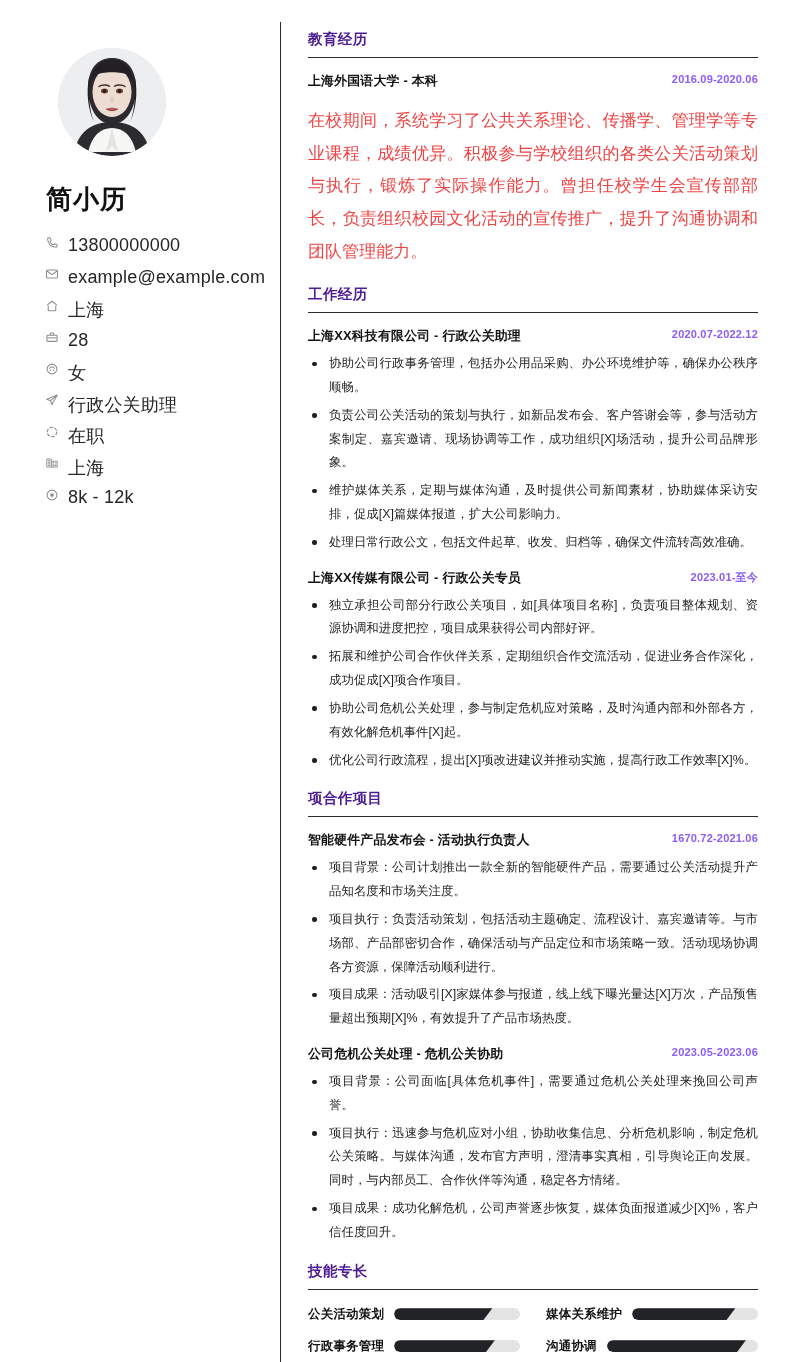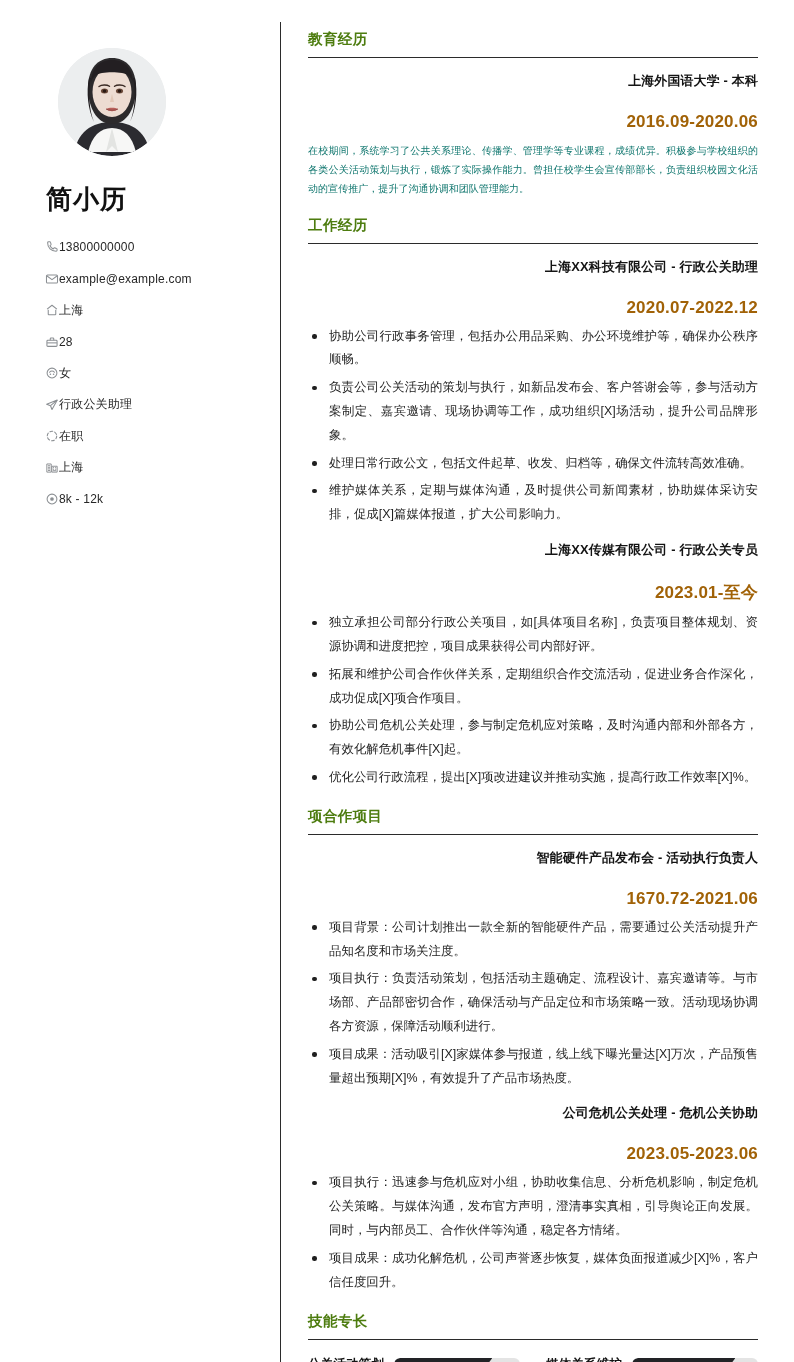--- a/index.html
+++ b/index.html
@@ -61,24 +61,25 @@
     letter-spacing: 1px;
     color: #111111;
   }
 
   .contact-list {
     margin-top: 18px;
     list-style: none;
   }
   .contact-item {
     display: flex;
-    align-items: center;
+    align-items: flex-start;
+    gap: 9px;
     min-height: 24px;
     margin-bottom: 7.5px;
-    font-size: 12px;
+    font-size: 18px;
     color: #262626;
     letter-spacing: 0.2px;
   }
   .c-icon {
     width: 15px;
     height: 15px;
     flex: 0 0 15px;
     display: inline-flex;
     align-items: center;
     justify-content: center;
@@ -109,52 +110,51 @@
   .main {
     flex: 1 1 auto;
     padding: 30px 36px 26px 27px;
   }
   .section { margin-bottom: 7px; }
   .section + .section { margin-top: 17px; }
 
   .sec-heading {
     font-size: 14.5px;
     font-weight: 700;
-    color: #4d7c0f;
+    color: #4c1d95;
     padding-bottom: 8px;
     border-bottom: 1.4px solid #2b2b2b;
     letter-spacing: 0.4px;
   }
 
   .entry { margin-top: 15px; }
   .entry-head {
     display: flex;
     justify-content: space-between;
-    align-items: flex-end;
+    align-items: flex-start;
     gap: 22px;
-    flex-direction: column;
   }
   .entry-title {
     font-size: 12.9px;
     font-weight: 700;
     color: #141414;
     letter-spacing: 0.2px;
   }
   .entry-date {
-    font-size: 17px;
-    font-weight: 700;
-    color: #a16207;
+    font-size: 11px;
+    font-weight: 700;
+    color: #8b5cf6;
     white-space: nowrap;
     letter-spacing: 0.2px;
   }
   .entry-desc {
-    margin-top: 9px;
-    font-size: 10px;
+    margin-top: 15px;
+    font-size: 17px;
     line-height: 1.92;
-    color: #0f766e;
+    color: #ef4444;
     text-align: justify;
     letter-spacing: 0.05px;
   }
 
   .bullets { list-style: none; margin-top: 7px; }
   .bullet {
     position: relative;
     padding-left: 21px;
     margin-bottom: 4px;
     font-size: 12.4px;
@@ -388,22 +388,22 @@
       <h2 class="sec-heading">工作经历</h2>
 
       <div class="entry">
         <div class="entry-head">
           <span class="entry-title">上海XX科技有限公司 - 行政公关助理</span>
           <span class="entry-date">2020.07-2022.12</span>
         </div>
         <ul class="bullets">
           <li class="bullet">协助公司行政事务管理，包括办公用品采购、办公环境维护等，确保办公秩序顺畅。</li>
           <li class="bullet">负责公司公关活动的策划与执行，如新品发布会、客户答谢会等，参与活动方案制定、嘉宾邀请、现场协调等工作，成功组织[X]场活动，提升公司品牌形象。</li>
+          <li class="bullet">维护媒体关系，定期与媒体沟通，及时提供公司新闻素材，协助媒体采访安排，促成[X]篇媒体报道，扩大公司影响力。</li>
           <li class="bullet">处理日常行政公文，包括文件起草、收发、归档等，确保文件流转高效准确。</li>
-          <li class="bullet">维护媒体关系，定期与媒体沟通，及时提供公司新闻素材，协助媒体采访安排，促成[X]篇媒体报道，扩大公司影响力。</li>
         </ul>
       </div>
 
       <div class="entry">
         <div class="entry-head">
           <span class="entry-title">上海XX传媒有限公司 - 行政公关专员</span>
           <span class="entry-date">2023.01-至今</span>
         </div>
         <ul class="bullets">
           <li class="bullet">独立承担公司部分行政公关项目，如[具体项目名称]，负责项目整体规划、资源协调和进度把控，项目成果获得公司内部好评。</li>
@@ -428,20 +428,21 @@
           <li class="bullet">项目成果：活动吸引[X]家媒体参与报道，线上线下曝光量达[X]万次，产品预售量超出预期[X]%，有效提升了产品市场热度。</li>
         </ul>
       </div>
 
       <div class="entry">
         <div class="entry-head">
           <span class="entry-title">公司危机公关处理 - 危机公关协助</span>
           <span class="entry-date">2023.05-2023.06</span>
         </div>
         <ul class="bullets">
+          <li class="bullet">项目背景：公司面临[具体危机事件]，需要通过危机公关处理来挽回公司声誉。</li>
           <li class="bullet">项目执行：迅速参与危机应对小组，协助收集信息、分析危机影响，制定危机公关策略。与媒体沟通，发布官方声明，澄清事实真相，引导舆论正向发展。同时，与内部员工、合作伙伴等沟通，稳定各方情绪。</li>
           <li class="bullet">项目成果：成功化解危机，公司声誉逐步恢复，媒体负面报道减少[X]%，客户信任度回升。</li>
         </ul>
       </div>
     </section>
 
     <section class="section">
       <h2 class="sec-heading">技能专长</h2>
       <div class="skills-grid">
 

